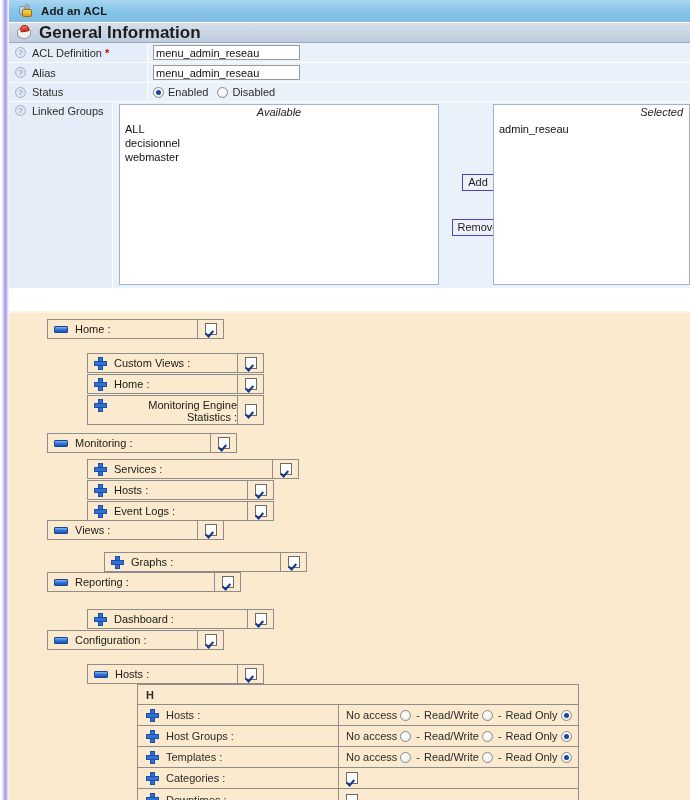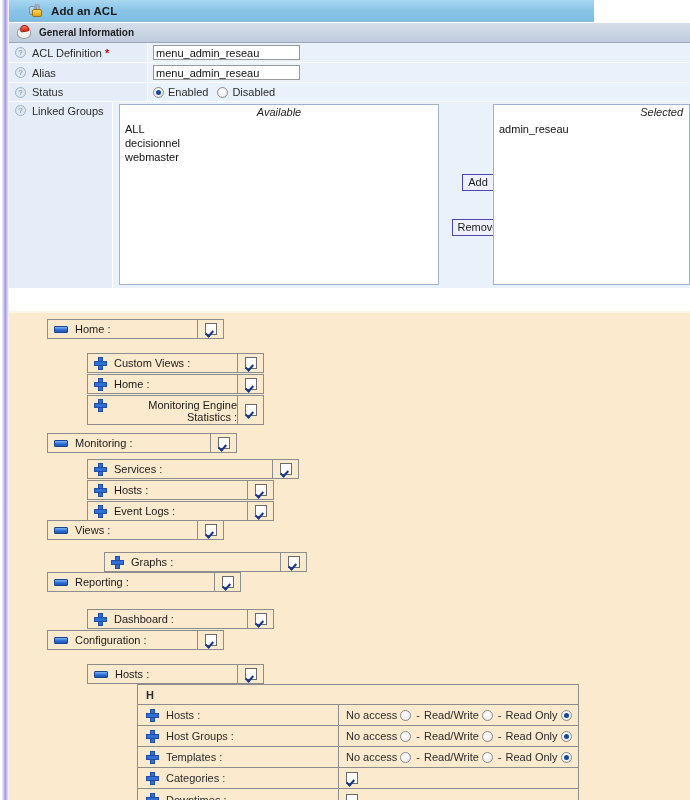--- a/index.html
+++ b/index.html
@@ -22,43 +22,43 @@
   
   .rail {
     position: absolute; left: 0; top: 0;
     width: 9px; height: 800px;
     background: linear-gradient(to right, #ffffff 0%, #ffffff 20%, #bdb6ee 45%, #a79fe6 60%, #cfcaf2 80%, #ffffff 100%);
   }
 
   
   .titlebar {
     position: absolute; left: 9px; top: 0;
-    width: 585px; height: 22px;
+    width: 682px; height: 22px;
     background: linear-gradient(to bottom, #a9d6ef 0%, #89c5e8 50%, #7dbde4 100%);
     border-bottom: 1px solid #8fb8d4;
     display: flex; align-items: center;
-    padding-left: 20px;
+    padding-left: 10px;
   }
   .titlebar .tlabel {
     font-weight: bold; font-size: 11.5px; color: #1a1a1a;
     margin-left: 6px; letter-spacing: .1px;
   }
 
   
   .secthdr {
     position: absolute; left: 9px;
     width: 681px; height: 21px;
     background: linear-gradient(to bottom, #d6dfea 0%, #c9d4e3 55%, #bfccdd 100%);
     border-top: 1px solid #ffffff;
     border-bottom: 1px solid #9aa8bb;
     display: flex; align-items: center;
     padding-left: 7px;
   }
   .secthdr .slabel {
-    font-weight: bold; font-size: 10px; color: #1d1d1d; margin-left: 7px;
+    font-weight: bold; font-size: 17px; color: #1d1d1d; margin-left: 7px;
   }
 
   
   .form { position: absolute; left: 9px; top: 43px; width: 681px; }
   .frow { display: flex; align-items: stretch; border-bottom: 1px solid #ffffff; }
   .fcell-l {
     width: 139px; min-height: 18px;
     background: #e5eef8;
     border-right: 1px solid #ffffff;
     display: flex; align-items: center;

